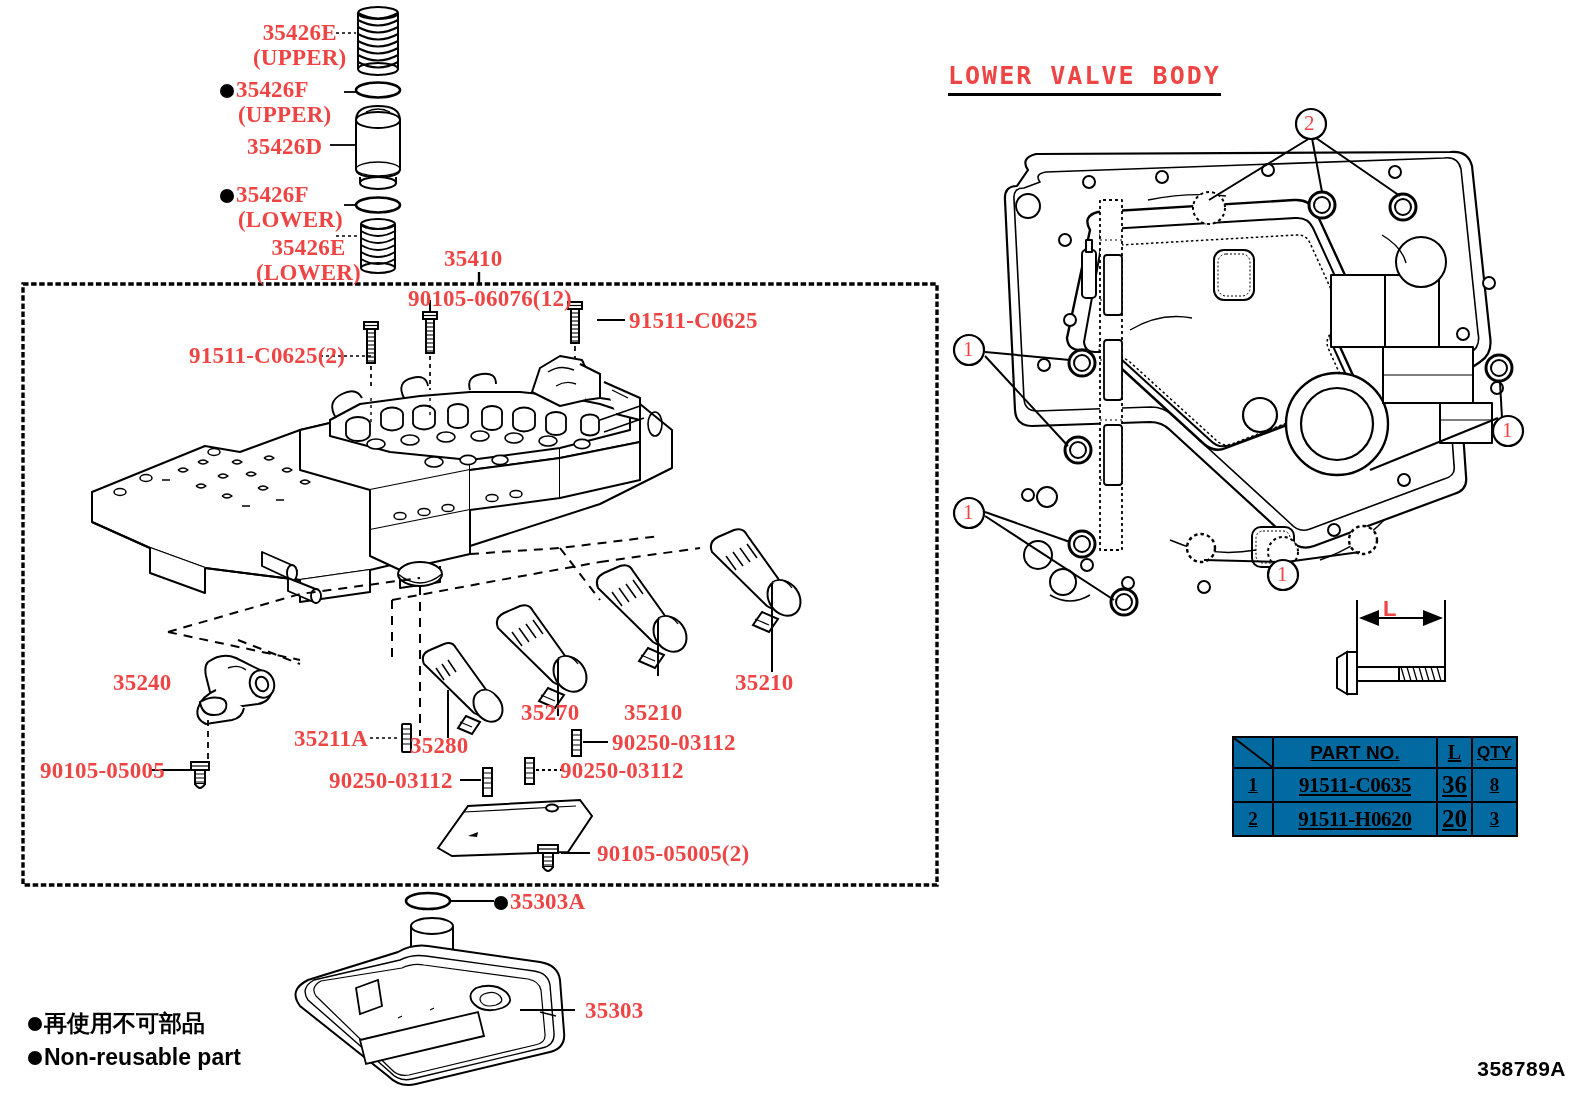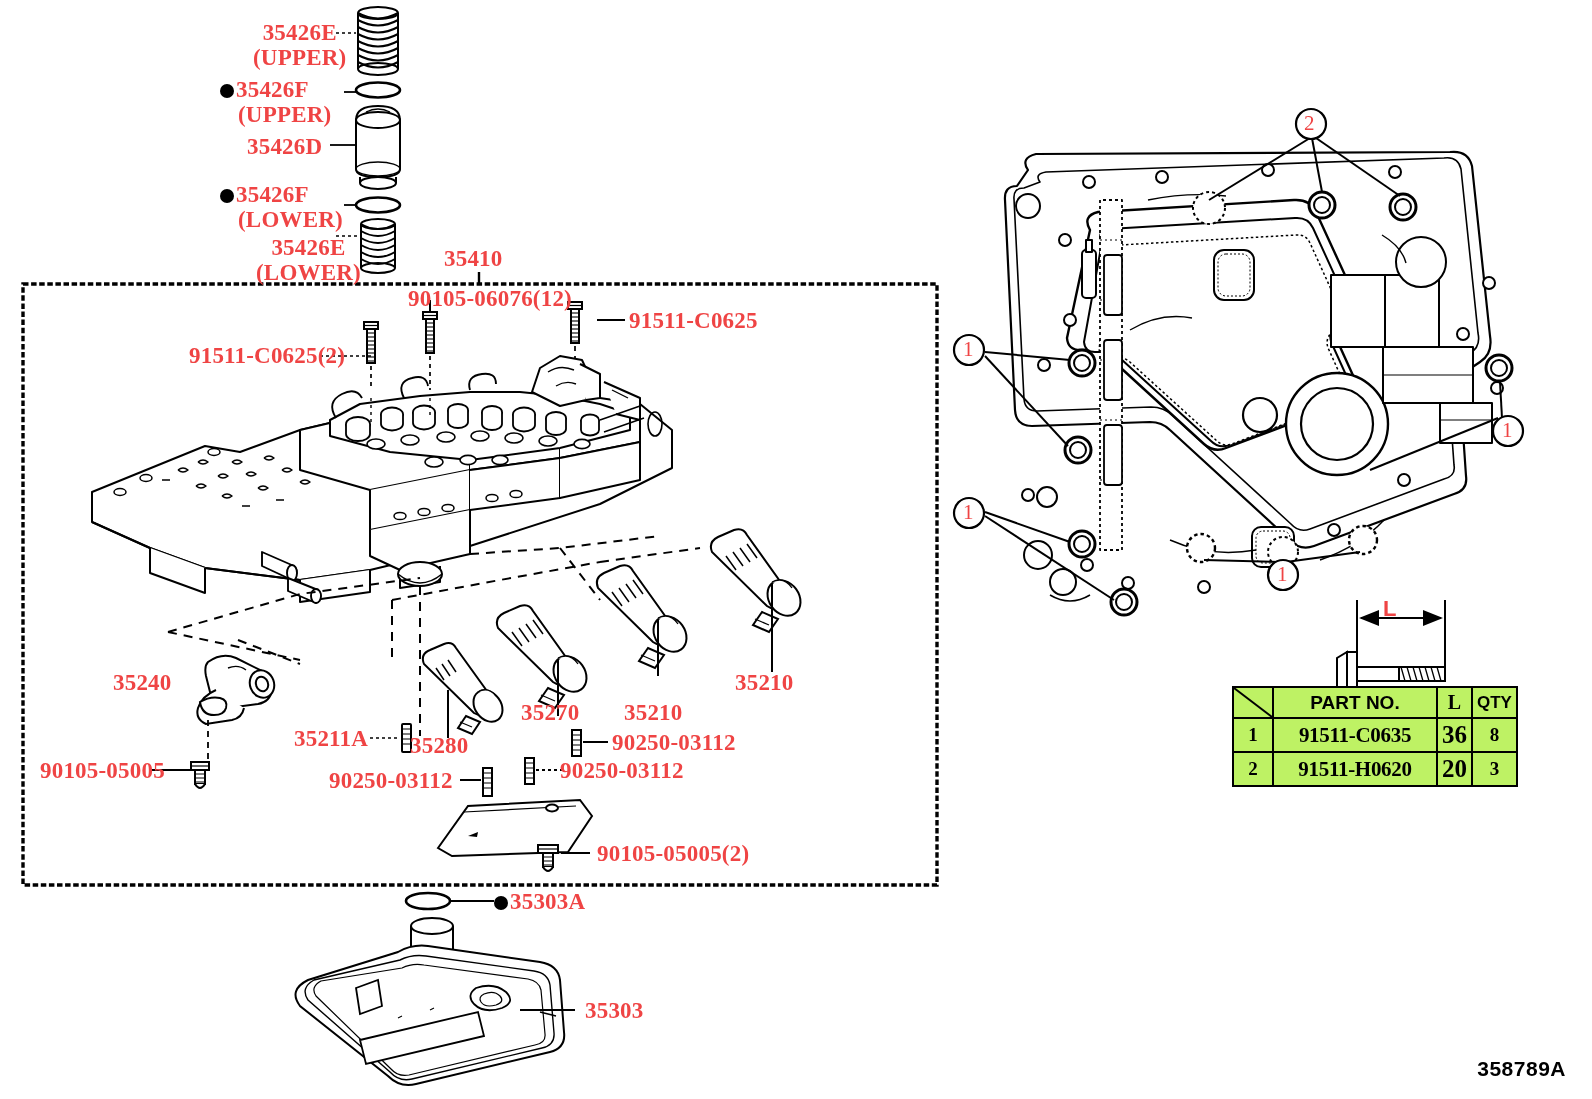--- a/index.html
+++ b/index.html
@@ -50,24 +50,25 @@
     font-family: "DejaVu Sans Mono", "Liberation Mono", monospace;
     font-weight: bold;
     font-size: 25px;
     letter-spacing: 2px;
     border-bottom: 3px solid #000;
     padding-bottom: 3px;
   }
   
   #parts-table {
     position: absolute;
-    left: 1232px; top: 686px;
+    left: 1232px; top: 736px;
     border-collapse: collapse;
     font-family: "Liberation Serif", "DejaVu Serif", serif;
-    background: #bef264;
+    background: #0369a1;
+    text-decoration: underline;
   }
   #parts-table th, #parts-table td {
     border: 2px solid #000;
     font-size: 20px;
     font-weight: bold;
     text-align: center;
     padding: 2px 4px;
     height: 31px;
   }
   #parts-table th.idx-head { width: 40px; padding: 0; position: relative; }
@@ -680,20 +681,21 @@
         <path d="M1445,600 v72"></path>
         <path d="M1361,618 H1441" marker-start="url(#arrowStart)" marker-end="url(#arrowEnd)"></path>
       </g>
     </g>
 
     <g stroke="#000" stroke-width="2" fill="none">
       <path d="M450,901 H494"></path>
     </g>
   </svg>
 
+  <div class="lbl" id="valve-body-title" style="left:948px; top:62px;">LOWER VALVE BODY</div>
 
   <div class="lbl two-line center" style="left:253px; top:21px;">
     <span>35426E</span><br>
     <span>(UPPER)</span>
   </div>
 
   <div class="lbl two-line" style="left:220px; top:78px;">
     <span class="dot"></span><span>35426F</span><br>
     <span style="margin-left:18px;">(UPPER)</span>
   </div>
@@ -776,16 +778,26 @@
       </tr>
       <tr>
         <td class="idx">2</td>
         <td class="partno">91511-H0620</td>
         <td class="lval">20</td>
         <td class="qval">3</td>
       </tr>
     </tbody>
   </table>
 
+  <div id="legend">
+    <div class="line">
+      <span class="dot"></span>
+      <span class="jp">再使用不可部品</span>
+    </div>
+    <div class="line">
+      <span class="dot"></span>
+      <span class="en">Non-reusable part</span>
+    </div>
+  </div>
 
   <div id="diagram-id">358789A</div>
 
 </div>
 
 </body></html>

